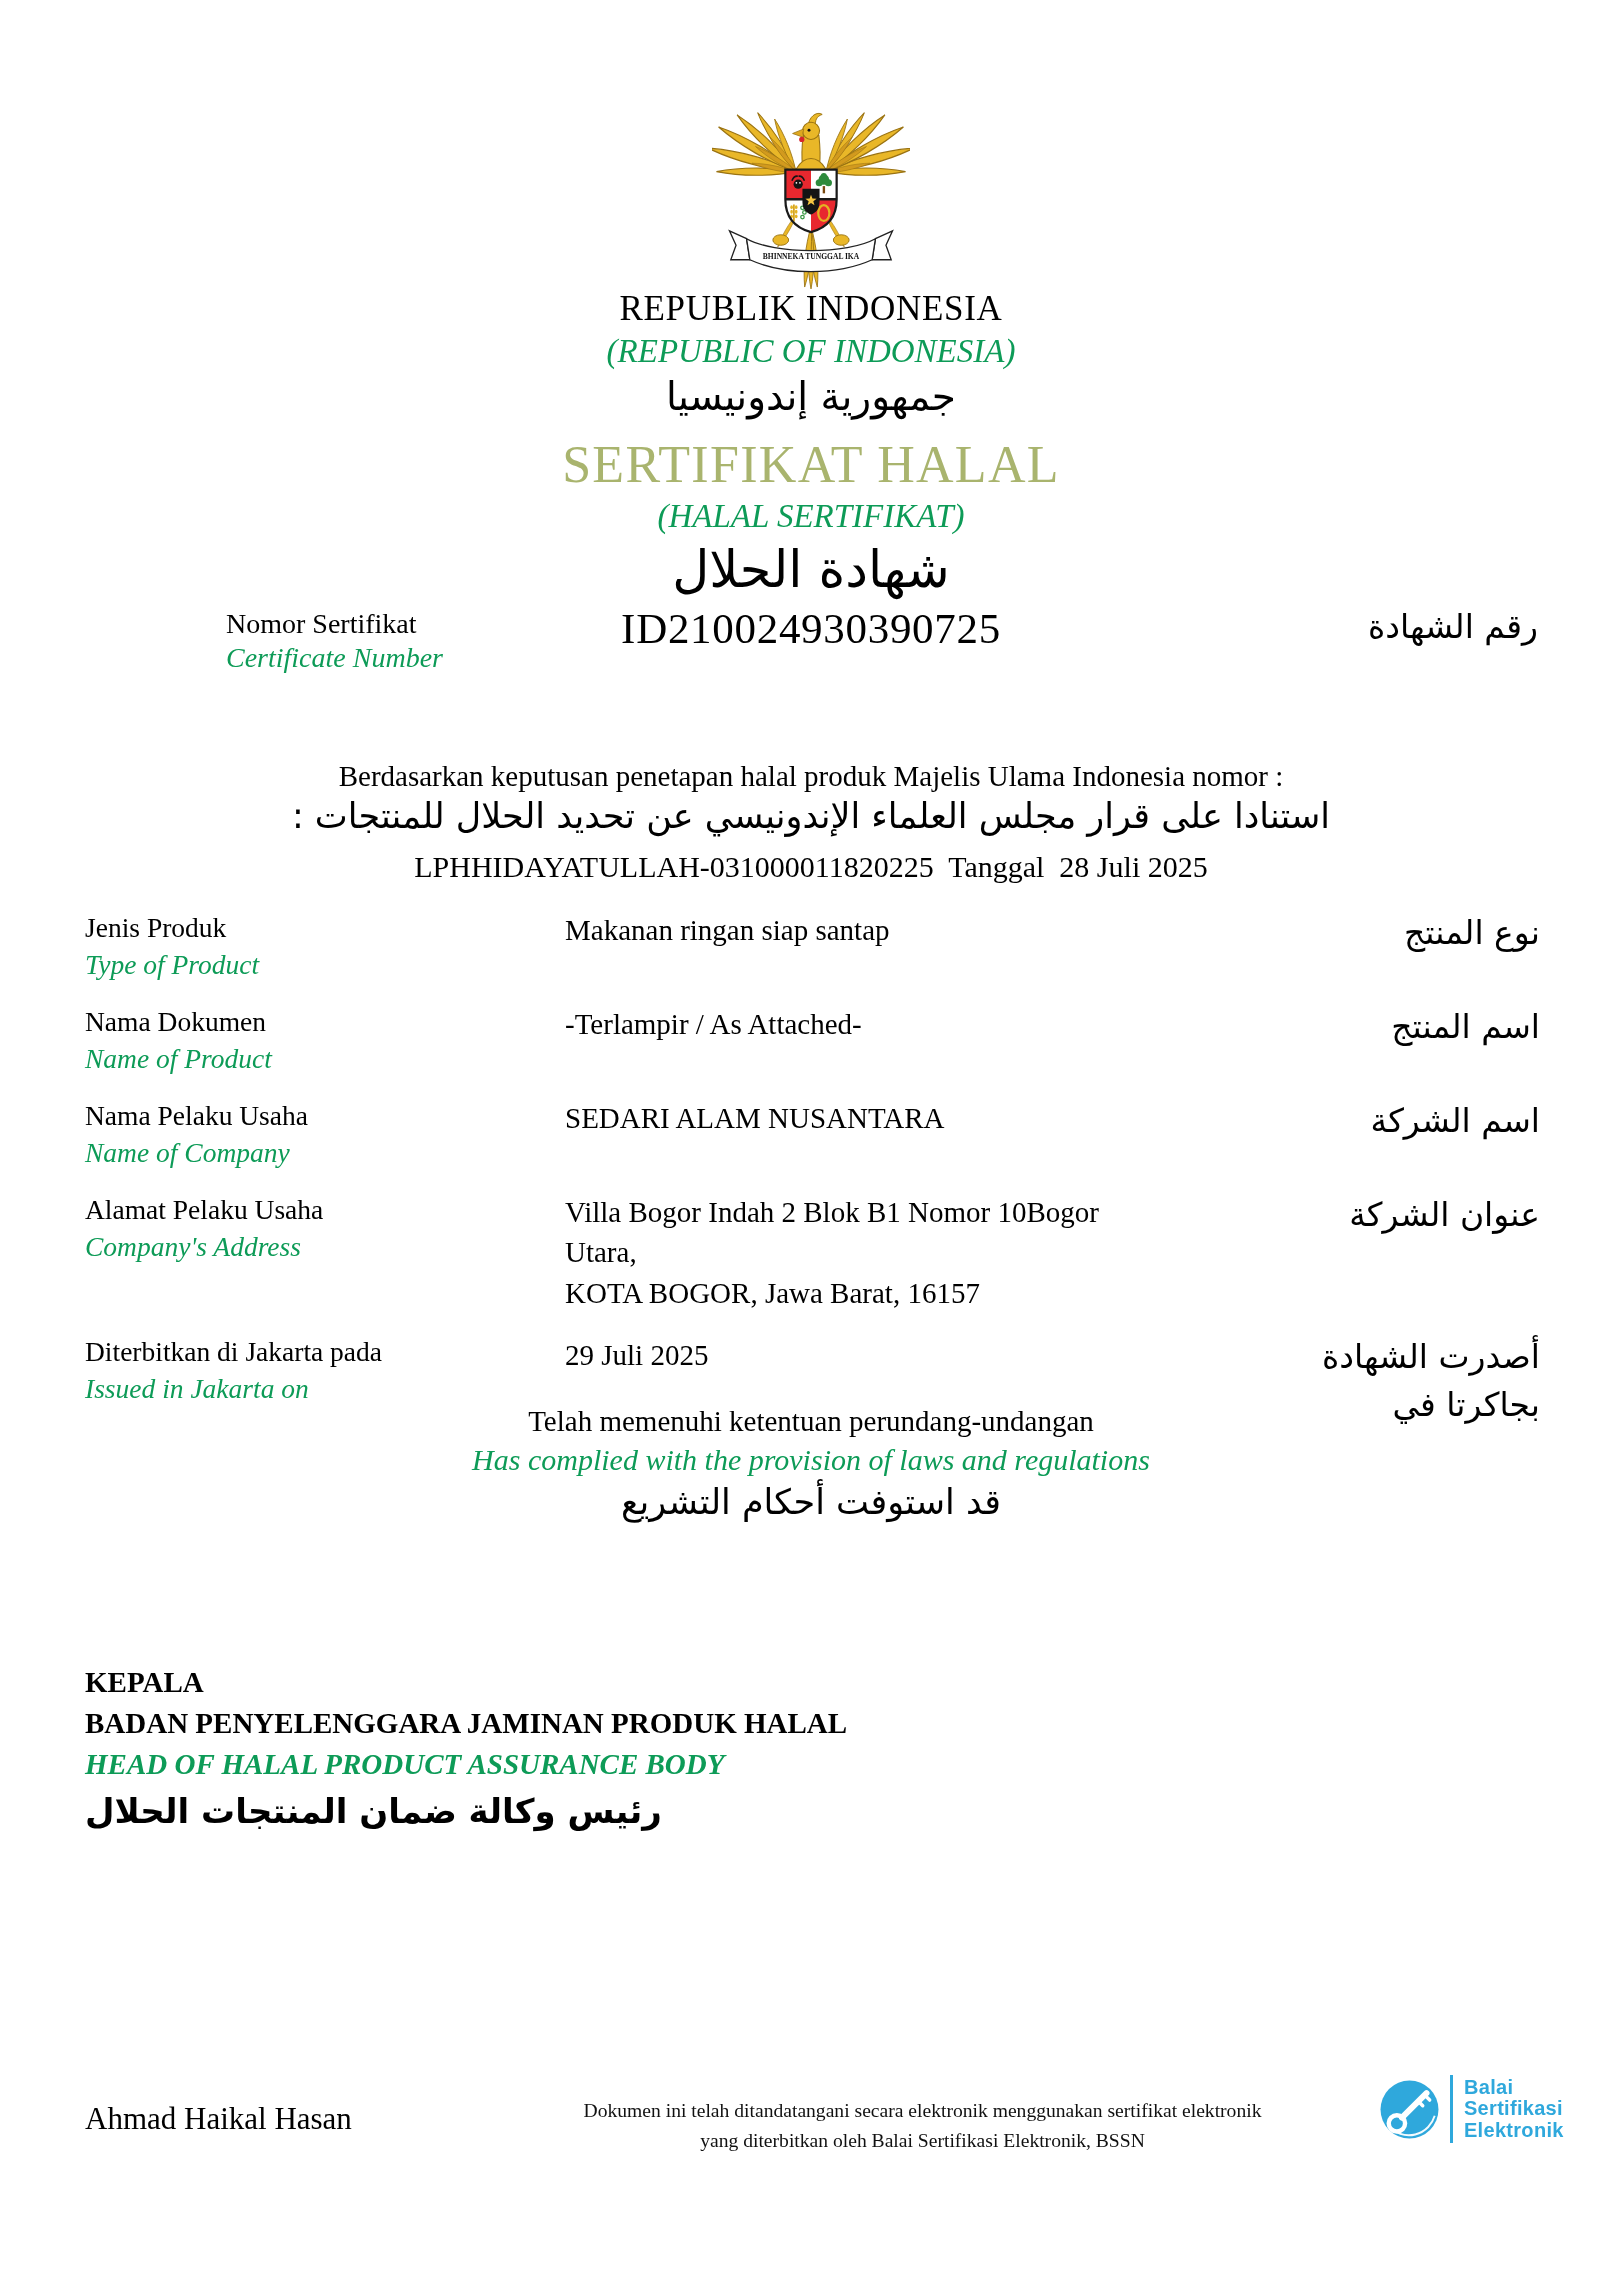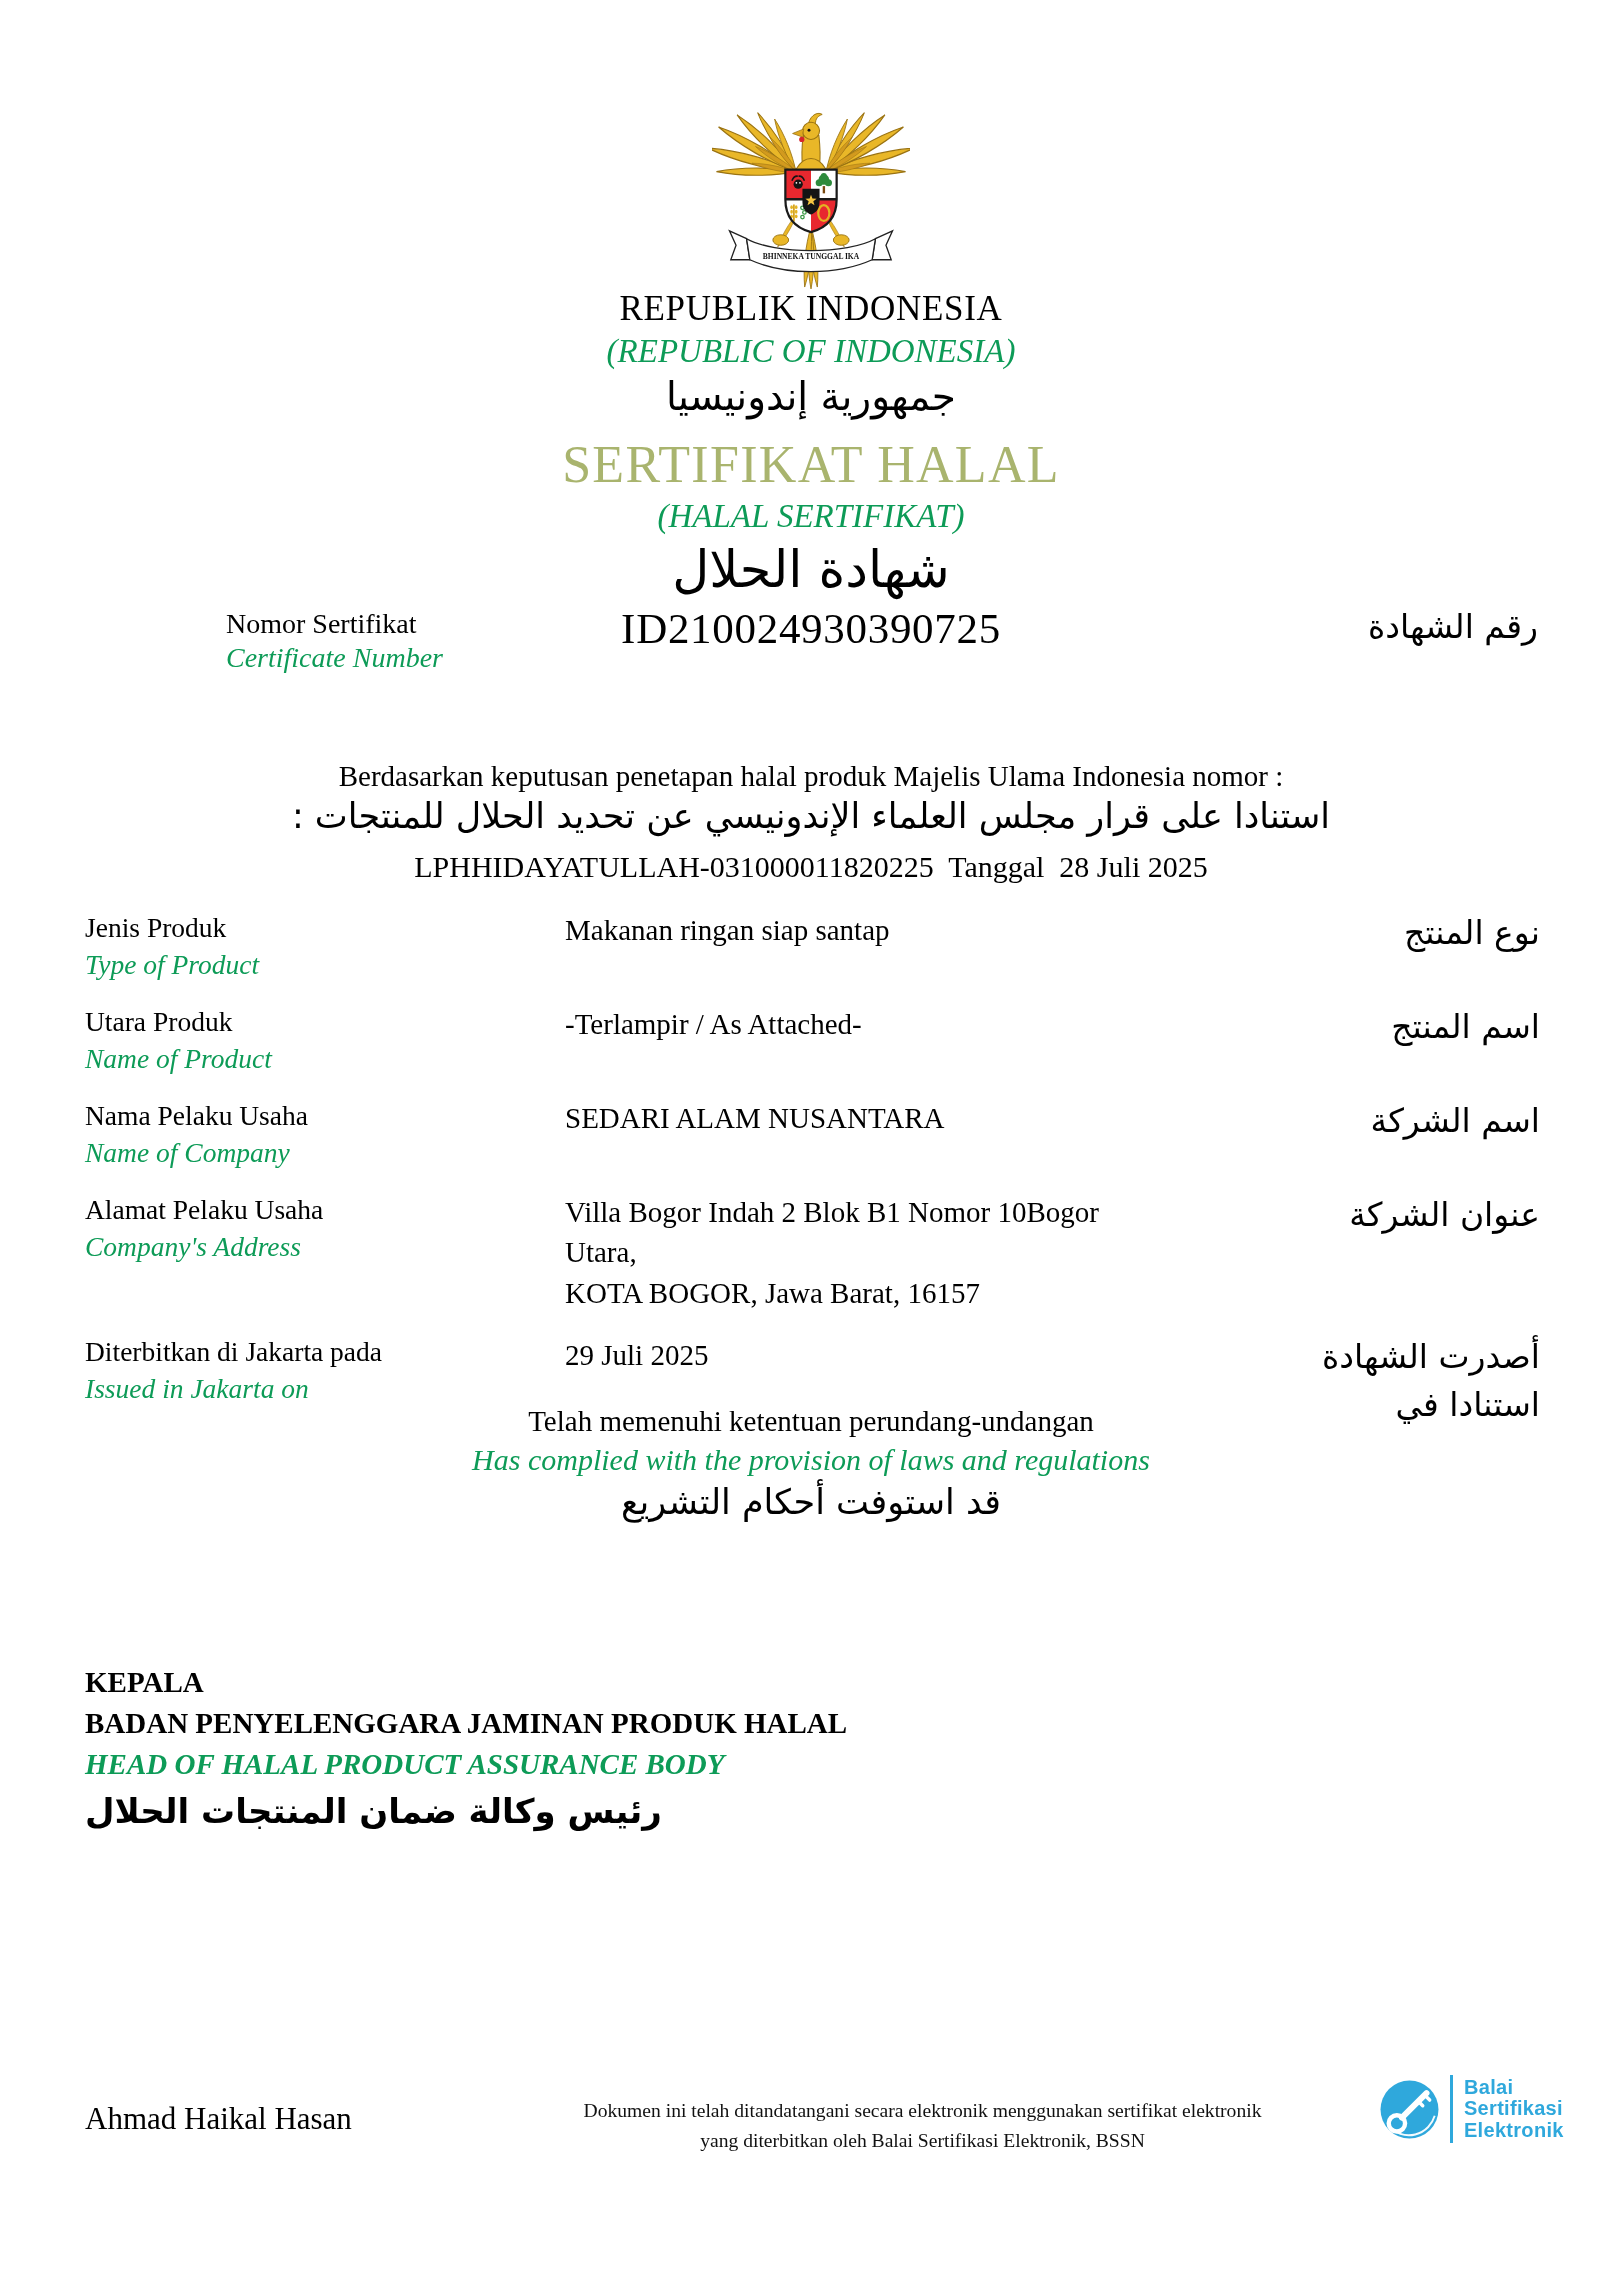--- a/index.html
+++ b/index.html
@@ -219,21 +219,21 @@
       <div class="val">
         <div>Makanan ringan siap santap</div>
       </div>
       <div class="arb ar">
         <div>نوع المنتج</div>
       </div>
     </div>
 
     <div class="frow">
       <div class="lbl">
-        <div>Utara Produk</div>
+        <div>Nama Dokumen</div>
         <div class="en">Name of Product</div>
       </div>
       <div class="val">
         <div>-Terlampir / As Attached-</div>
       </div>
       <div class="arb ar">
         <div>اسم المنتج</div>
       </div>
     </div>
 
@@ -267,21 +267,21 @@
     <div class="frow">
       <div class="lbl">
         <div>Diterbitkan di Jakarta pada</div>
         <div class="en">Issued in Jakarta on</div>
       </div>
       <div class="val">
         <div>29 Juli 2025</div>
       </div>
       <div class="arb ar">
         <div>أصدرت الشهادة</div>
-        <div>استنادا في</div>
+        <div>بجاكرتا في</div>
       </div>
     </div>
 
   </div>
 
   <div class="compliance">
     <div class="l1">Telah memenuhi ketentuan perundang-undangan</div>
     <div class="l2">Has complied with the provision of laws and regulations</div>
     <div class="l3 ar">قد استوفت أحكام التشريع</div>
   </div>

